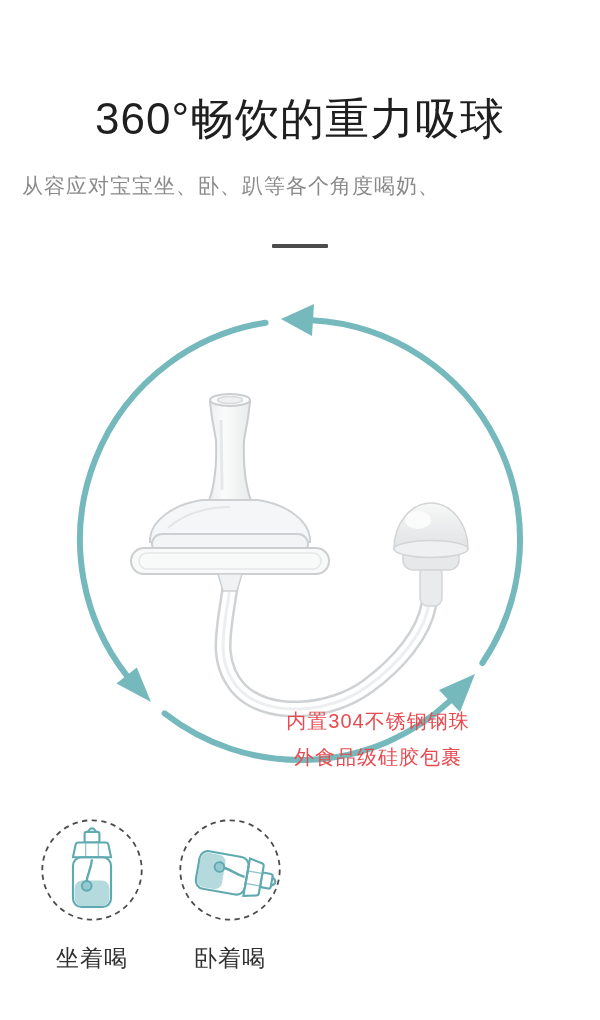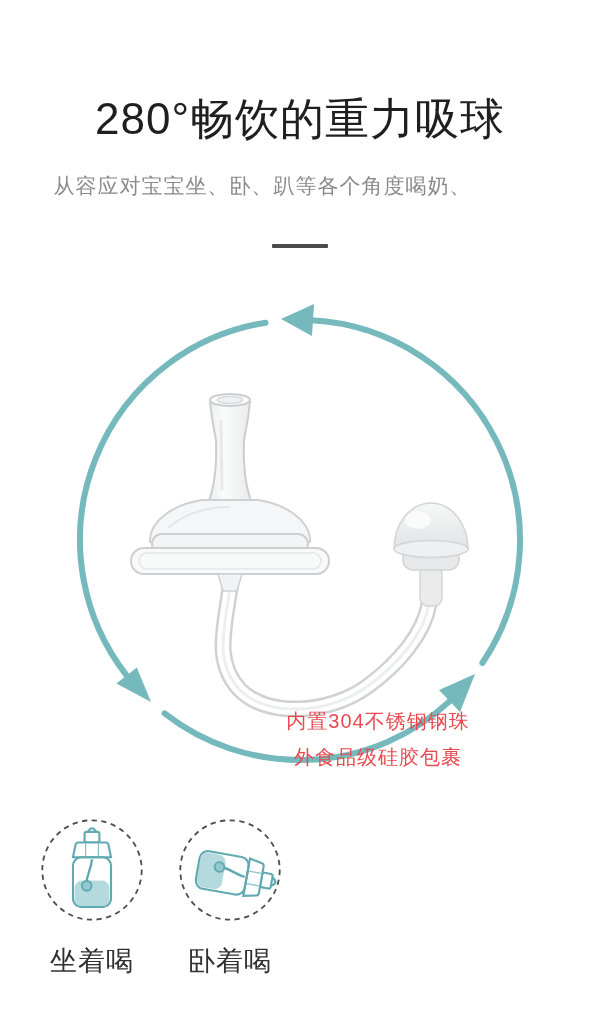--- a/index.html
+++ b/index.html
@@ -6,50 +6,50 @@
   #canvas{
     position:relative;width:600px;height:1020px;background:#ffffff;
     font-family:"Liberation Sans","DejaVu Sans",sans-serif;
     overflow:hidden;margin:0 auto;
   }
   .title{
     position:absolute;top:90px;left:0;width:600px;text-align:center;
     font-size:44px;font-weight:400;color:#1f1f1f;letter-spacing:1px;
   }
   .subtitle{
-    position:absolute;left:0;width:525px;text-align:center;
-    font-size:21px;color:#8a8a8a;letter-spacing:1px;
+    position:absolute;left:0;width:525px;text-align:left;
+    font-size:21px;color:#8a8a8a;letter-spacing:1px;padding-left:22px;
   }
   .subtitle.l1{top:172px;}
   .subtitle.l2{top:208px;}
   .divider{
     position:absolute;top:244px;left:272px;width:56px;height:4px;
     background:#4c4c4c;border-radius:1px;
   }
   .diagram-wrap{position:absolute;top:290px;left:0;width:600px;height:500px;}
   .annotation{
     position:absolute;top:413px;left:278px;width:200px;text-align:center;
     font-size:20px;line-height:36px;color:#e84a50;letter-spacing:1px;
   }
   .usage-row{
     position:absolute;top:815px;left:0;width:600px;height:200px;
     display:flex;padding-left:23px;box-sizing:border-box;
   }
   .usage-item{width:138px;display:flex;flex-direction:column;align-items:center;}
   .usage-item svg{display:block;}
   .usage-label{
-    margin-top:18px;font-size:27px;color:#303030;letter-spacing:1px;text-align:center;
+    margin-top:18px;font-size:23px;color:#303030;letter-spacing:1px;text-align:center;
   }
 </style>
 </head>
 <body>
 
 <div id="canvas">
 
-  <div class="title">280°畅饮的重力吸球</div>
+  <div class="title">360°畅饮的重力吸球</div>
   <div class="subtitle l1">从容应对宝宝坐、卧、趴等各个角度喝奶、</div>
   <div class="divider"></div>
 
   <div class="diagram-wrap">
     <svg width="600" height="500" viewBox="0 0 600 500">
       <defs>
         <linearGradient id="ballGrad" x1="0" y1="0" x2="0" y2="1">
           <stop offset="0" stop-color="#f6f7f7"></stop>
             <stop offset="1" stop-color="#e1e3e4"></stop>
         </linearGradient>

